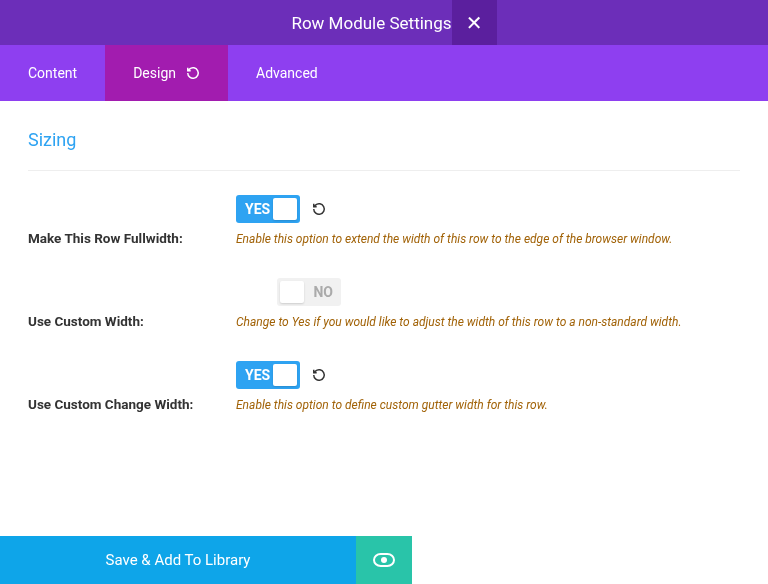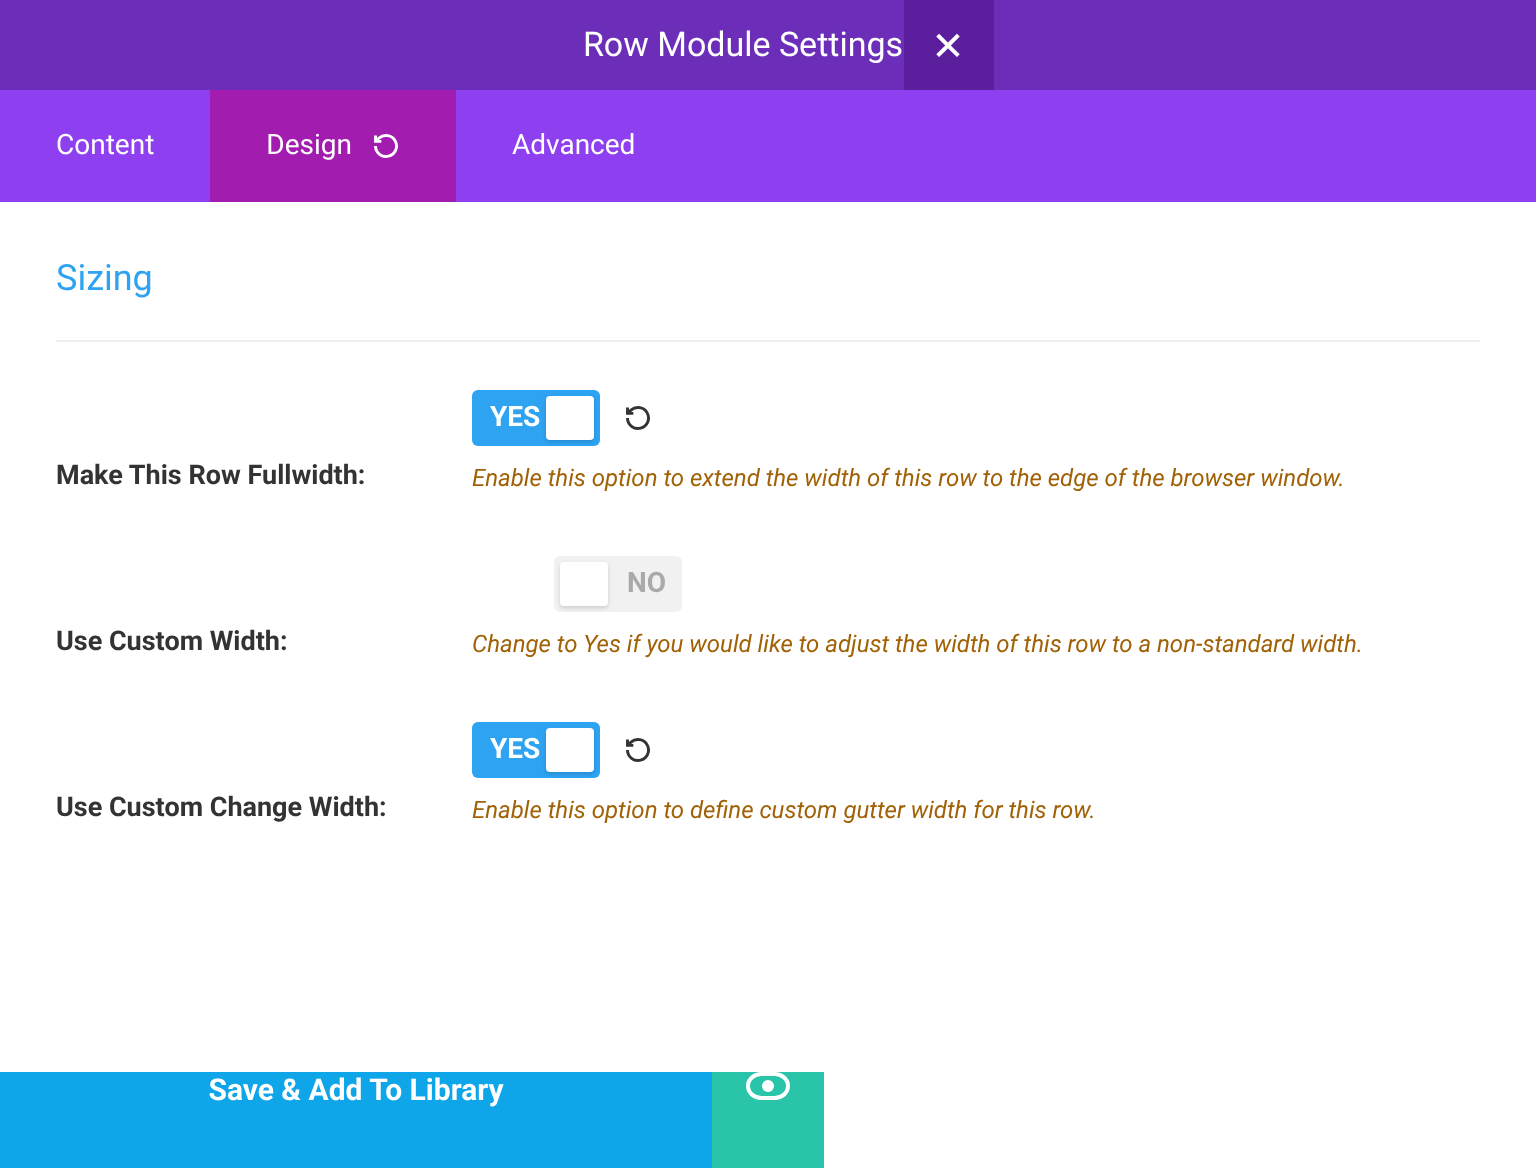--- a/index.html
+++ b/index.html
@@ -27,21 +27,21 @@
   .toggle.on .lbl { position: absolute; left: 9px; }
   .toggle.off .lbl { position: absolute; right: 8px; }
   .help { font-size: 12px; color: #a16207; font-style: italic; margin-top: 8px; line-height: 1.4; }
   .reset-btn { cursor: pointer; color: #333; display: flex; align-items: center; }
   .slider-wrap { display: flex; align-items: center; gap: 14px; }
   .range { flex: 1; position: relative; height: 20px; display: flex; align-items: center; }
   .track { height: 3px; background: #e8e8e8; width: 100%; border-radius: 2px; }
   .thumb { width: 14px; height: 14px; background: #2ea3f2; border-radius: 50%; position: absolute; left: 0; top: 3px; cursor: pointer; }
   .num-input { width: 60px; height: 30px; background: #f1f1f1; border: none; text-align: center; font-size: 13px; color: #666; }
   .footer { position: absolute; bottom: 0; left: 0; right: 0; height: 48px; display: flex; }
-  .btn { display: flex; align-items: flex-start; justify-content: center; color: #fff; font-size: 15px; font-weight: 700; cursor: pointer; }
+  .btn { display: flex; align-items: center; justify-content: center; color: #fff; font-size: 15px; font-weight: 400; cursor: pointer; }
   .btn-lib { background: #0ea5e9; flex: 0 0 356px; }
   .btn-preview { background: #29c4a9; flex: 0 0 56px; }
   .btn-save { background: #29c4a9; flex: 1; }
   .eye-icon { width: 22px; height: 14px; border: 2px solid #fff; border-radius: 70% / 100%; position: relative; }
   .eye-icon::after { content: ""; width: 6px; height: 6px; background: #fff; border-radius: 50%; position: absolute; top: 2px; left: 6px; }
 </style>
 </head>
 <body>
 
 <div class="header">

